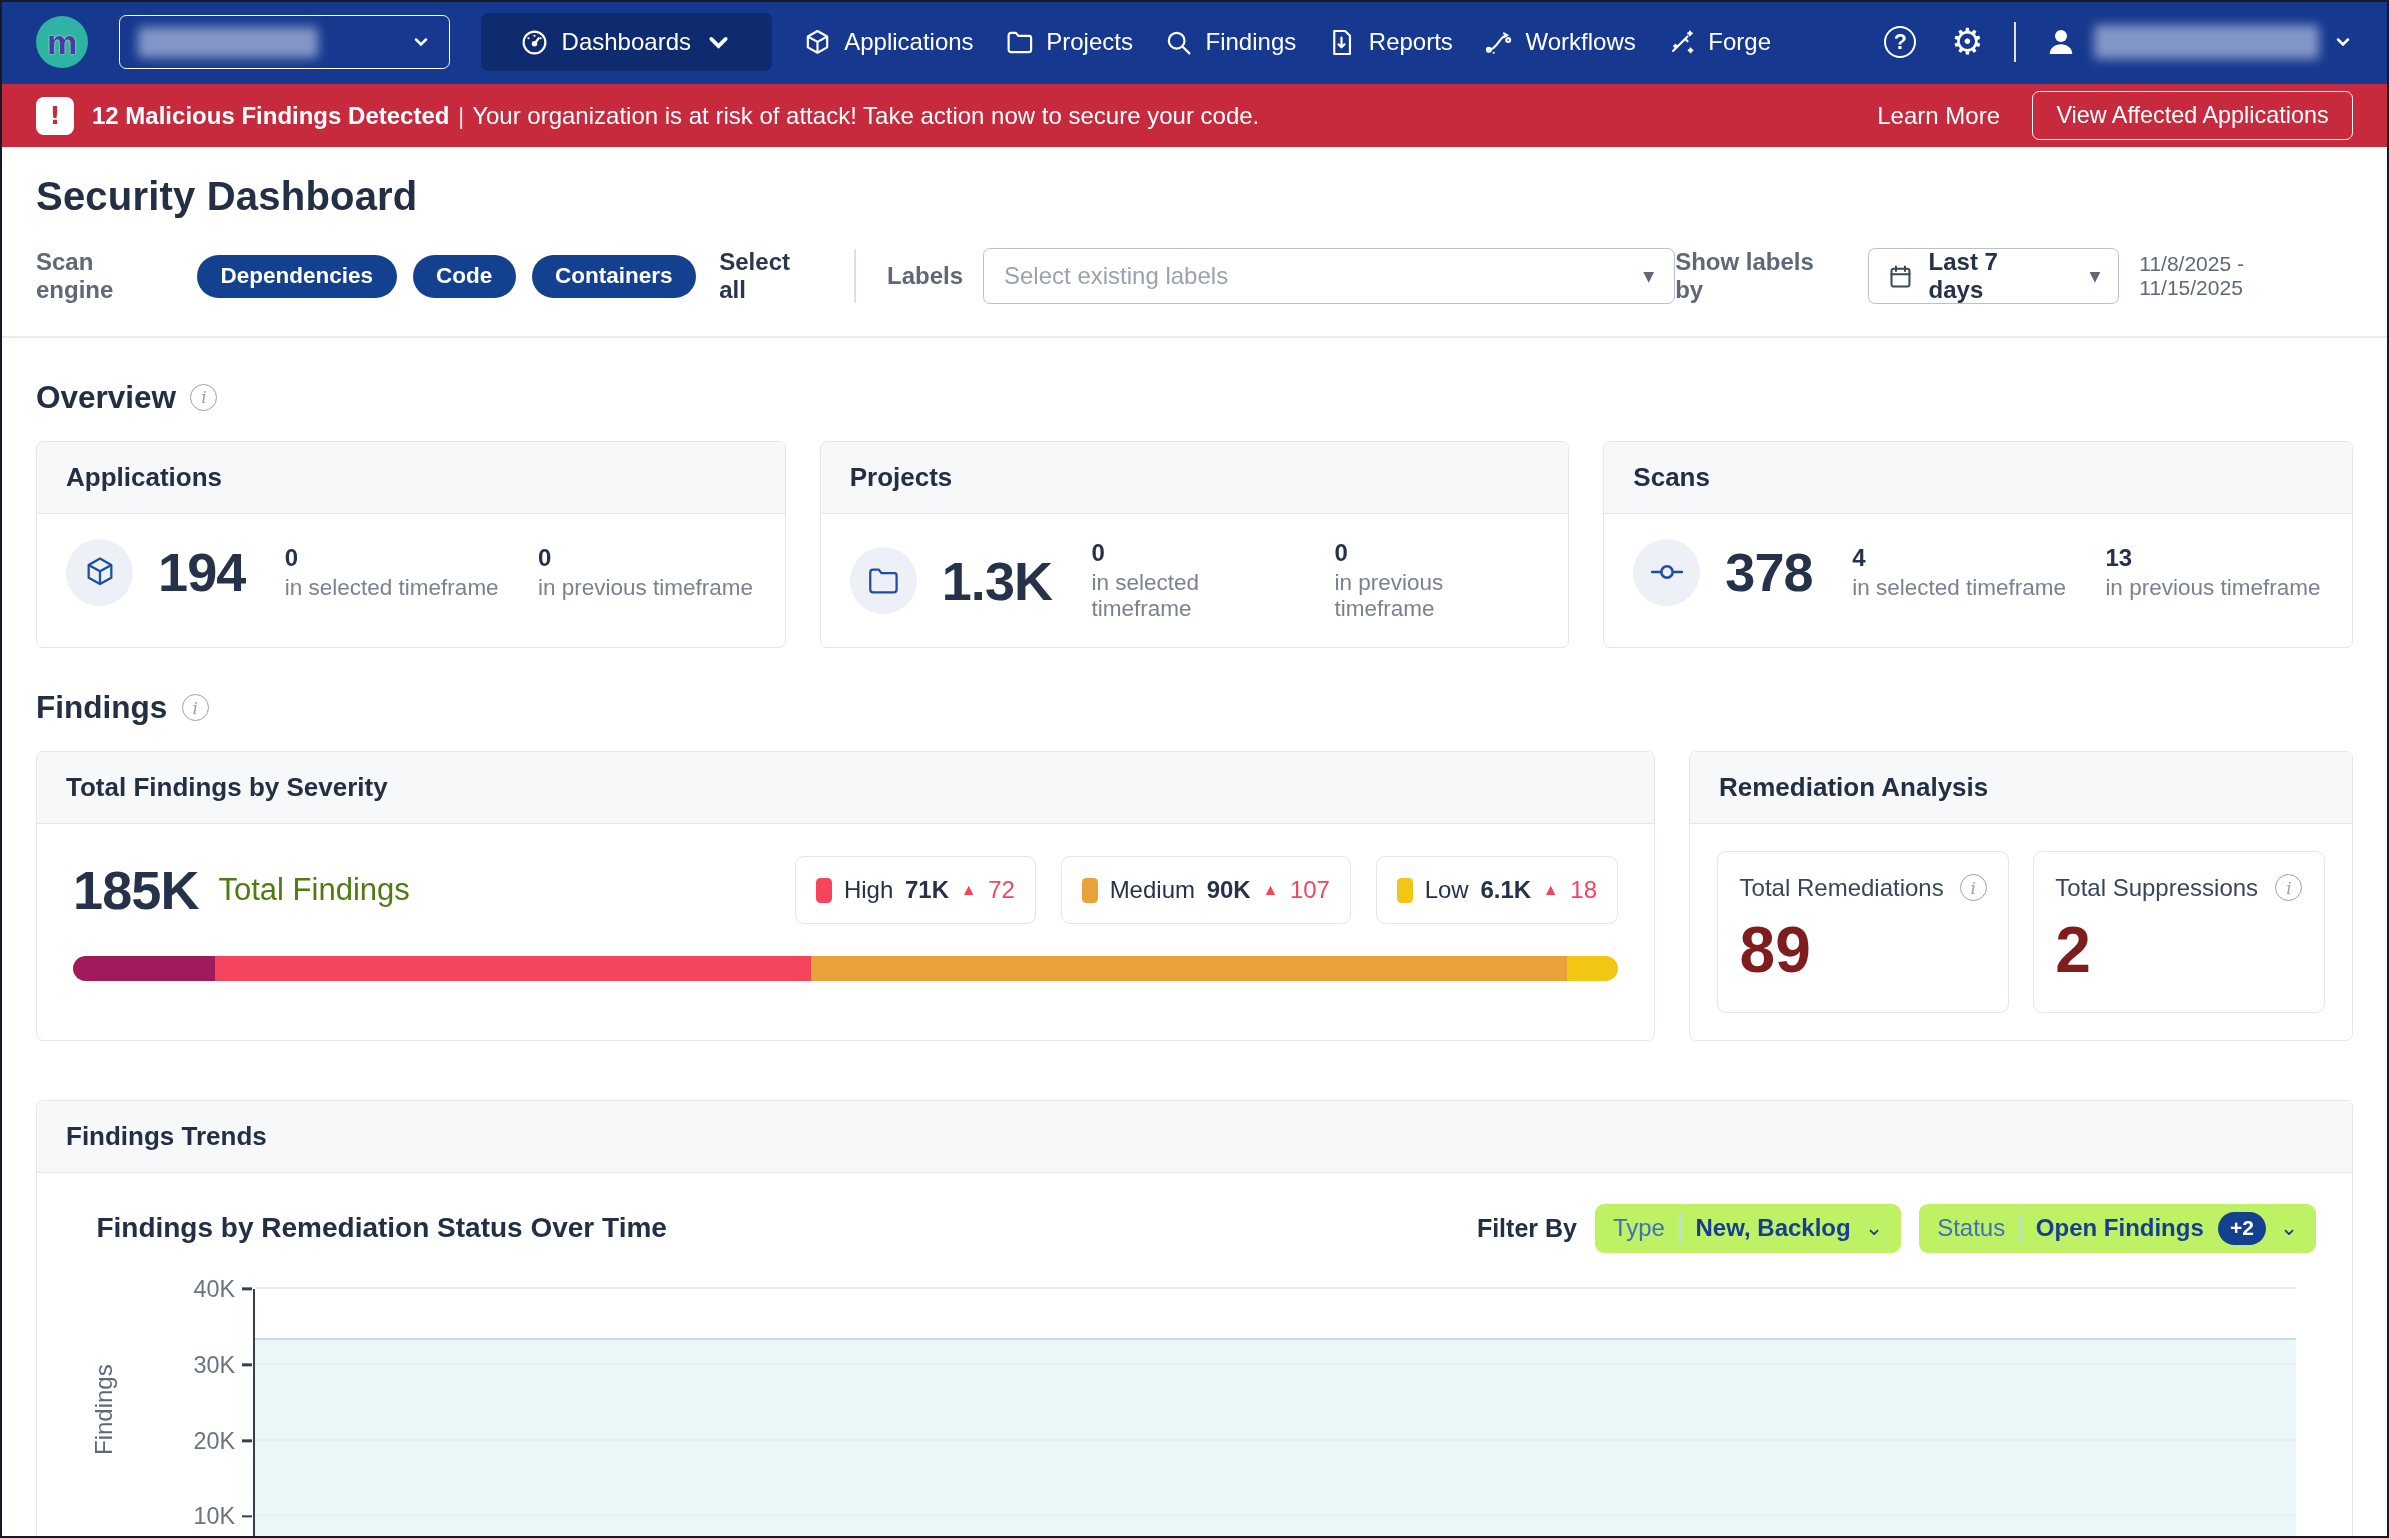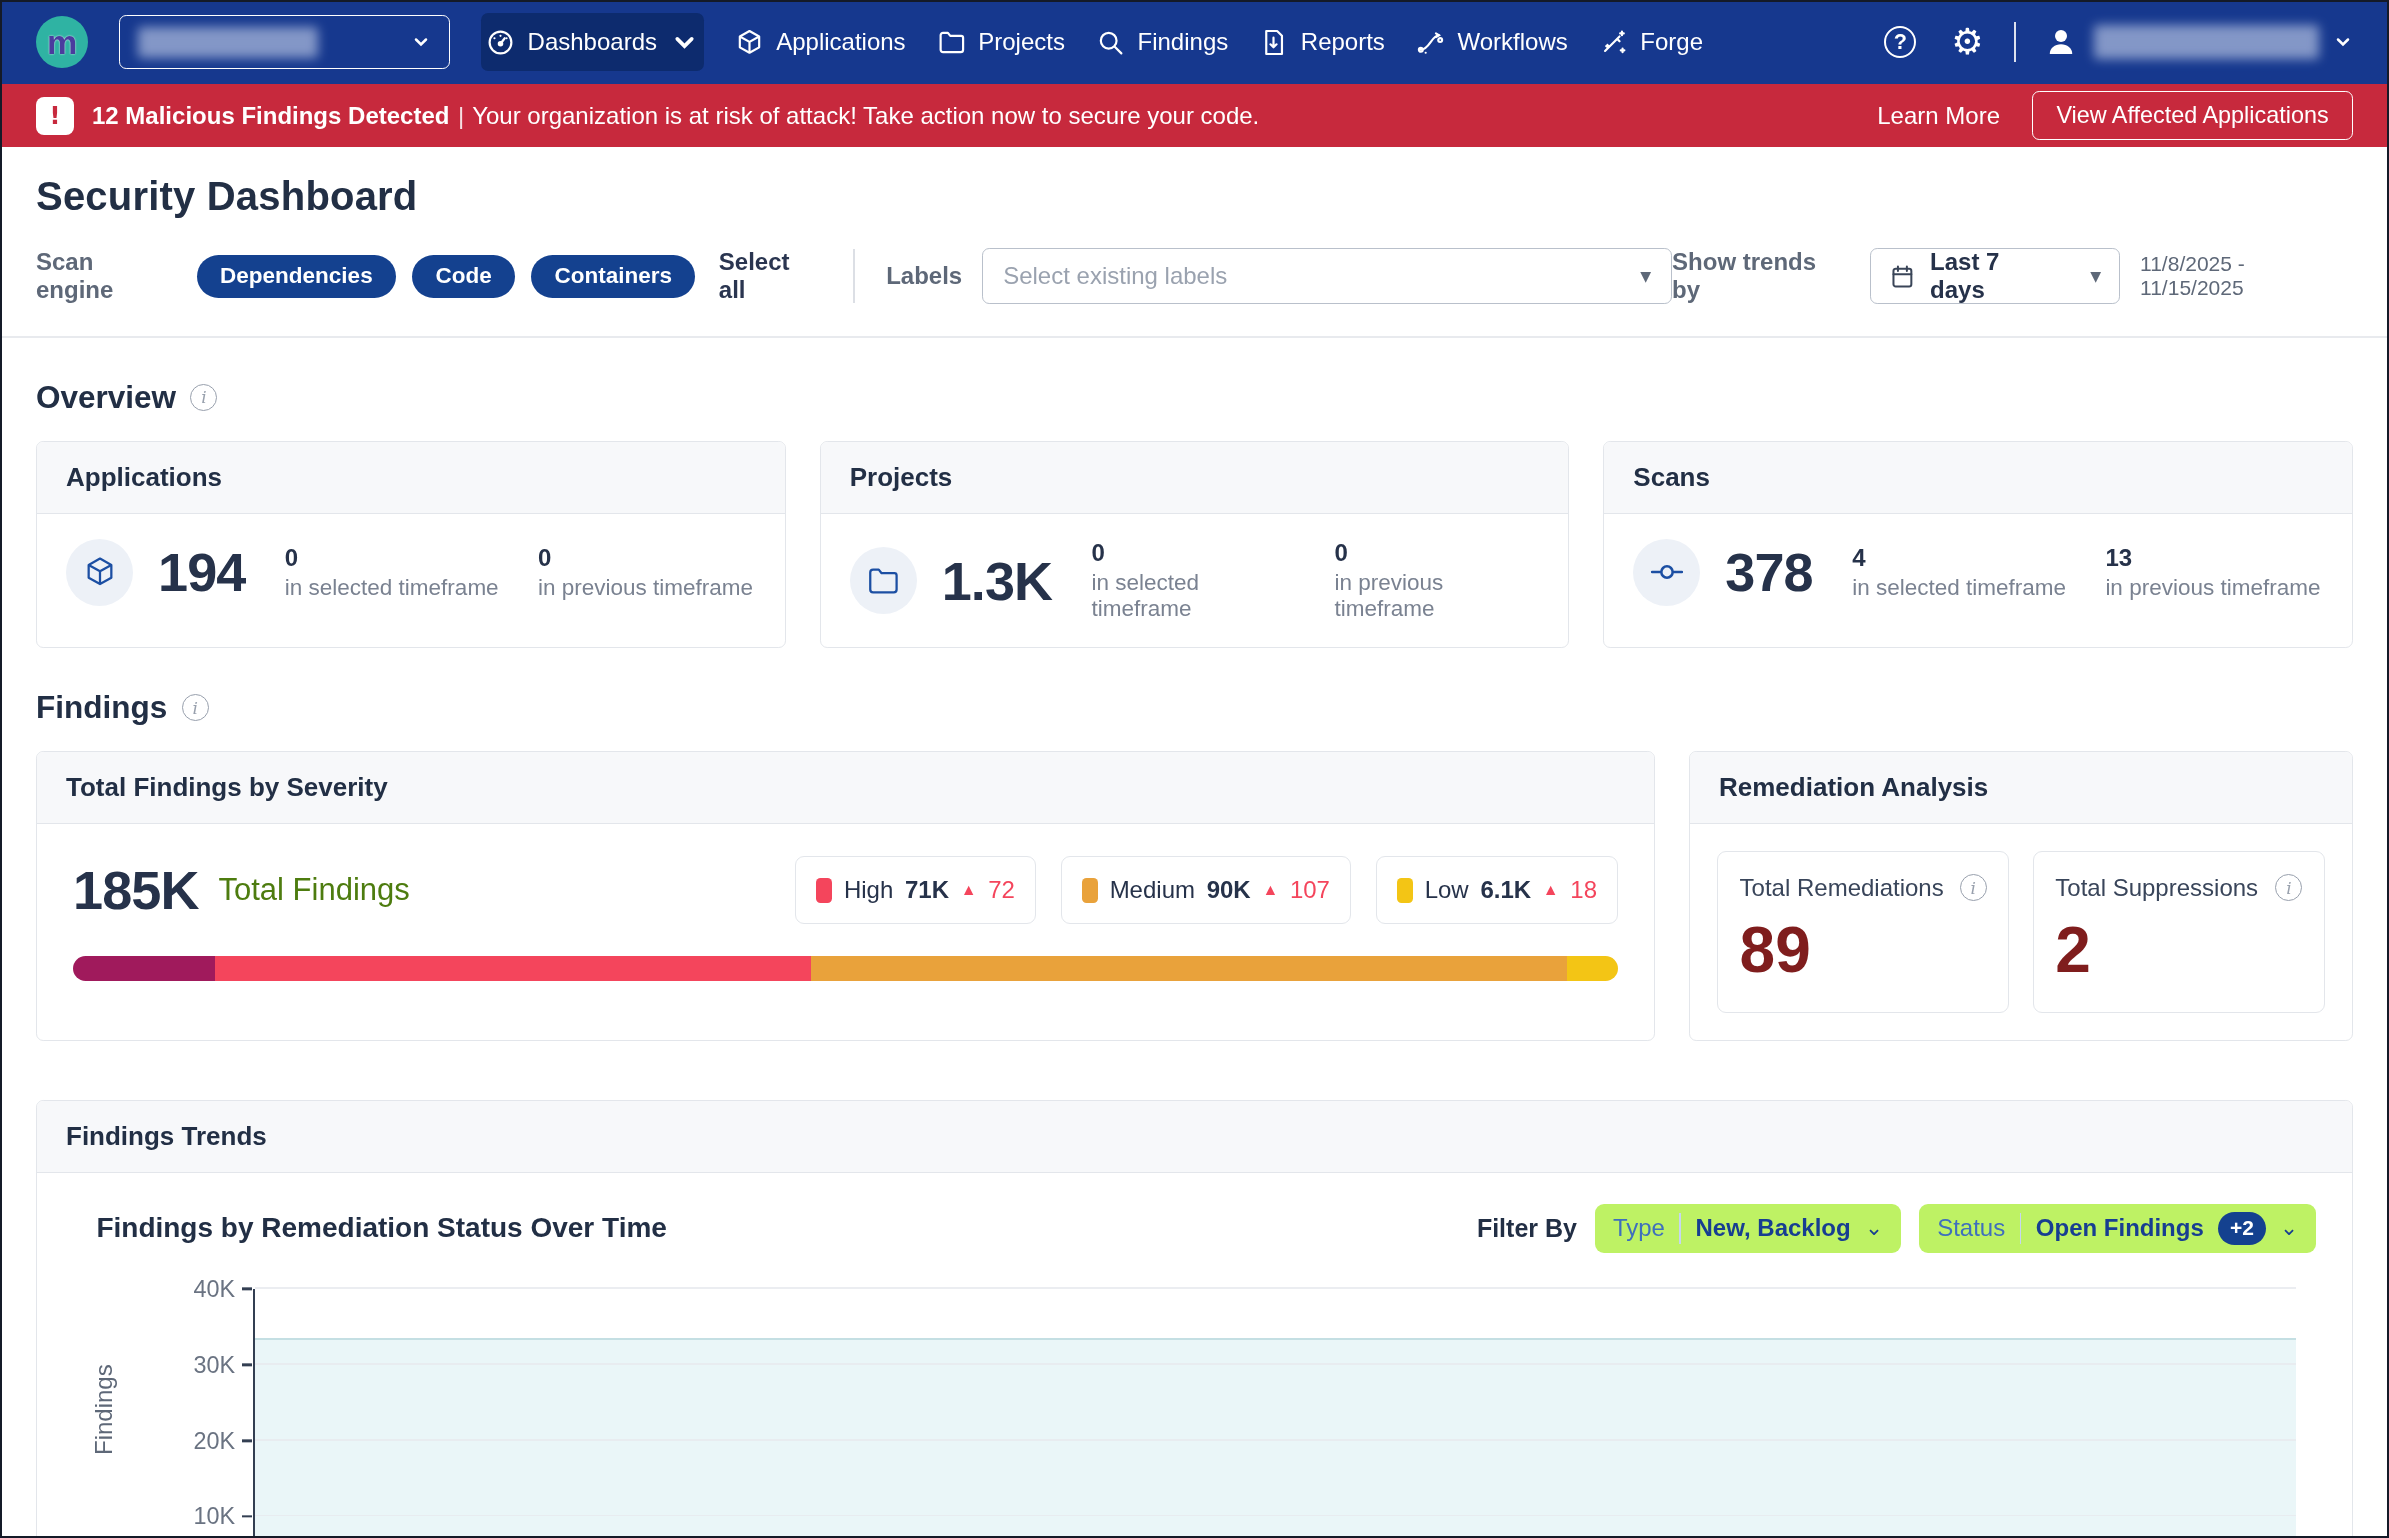--- a/index.html
+++ b/index.html
@@ -10,21 +10,21 @@
   
   .nav { height:84px; background:#16388E; display:flex; align-items:center; padding:0 36px; gap:31px; color:#fff; }
   .logo { width:52px; height:52px; border-radius:50%; background:#2FB3A3; display:grid; place-items:center;
           font-weight:800; font-size:34px; color:#4A3C9E; text-shadow:0 0 1.8px #fff; flex:none; }
   .org-select { width:331px; height:54px; border:1.8px solid #fff; border-radius:7.2px; display:flex;
           align-items:center; justify-content:space-between; padding:0 18px; cursor:pointer; }
   .redacted { background:#9FAFD6; opacity:.8; filter:blur(5.4px); border-radius:3.6px; }
   .org-redacted { width:180px; height:31px; }
   .nav-item { display:flex; align-items:center; gap:12.6px; font-size:24px; font-weight:500; cursor:pointer; white-space:nowrap; }
   .nav-item svg { width:29px; height:29px; }
-  .nav-btn { background:#0D2B6E; border-radius:7.2px; height:58px; padding:0 5px; }
+  .nav-btn { background:#0D2B6E; border-radius:7.2px; height:58px; padding:0 39px; }
   .chev { width:20px; height:20px; }
   .nav-right { margin-left:auto; display:flex; align-items:center; gap:27px; }
   .icon-btn { width:40px; height:40px; display:grid; place-items:center; cursor:pointer; }
   .help-circle { width:32px; height:32px; border:2.7px solid #fff; border-radius:50%; display:grid; place-items:center;
           font-size:21.6px; font-weight:700; color:#fff; }
   .gear { font-size:36px; line-height:1; }
   .nav-divider { width:1.8px; height:40px; background:rgba(255,255,255,.85); }
   .user { display:flex; align-items:center; gap:14.4px; cursor:pointer; }
   .user-redacted { width:225px; height:34px; }
 
@@ -244,21 +244,21 @@
       <button class="chip">Containers</button>
     </div>
     <span class="select-all">Select all</span>
     <div class="vdiv"></div>
     <span class="f-label">Labels</span>
     <div class="labels-select">
       <span class="placeholder">Select existing labels</span>
       <span class="tri">▾</span>
     </div>
     <div class="trends-group">
-      <span class="f-label" style="margin-right:0">Show trends by</span>
+      <span class="f-label" style="margin-right:0">Show labels by</span>
       <div class="period-select">
         <svg viewBox="0 0 24 24" fill="none" stroke="currentColor" stroke-width="1.8" stroke-linecap="round">
             <rect x="4" y="5" width="16" height="16" rx="2"></rect>
             <path d="M8 3v4M16 3v4M4 10h16"></path>
           </svg>
         <span class="period-val">Last 7 days</span>
         <span class="tri">▾</span>
       </div>
       <span class="date-range">11/8/2025 - 11/15/2025</span>
     </div>

